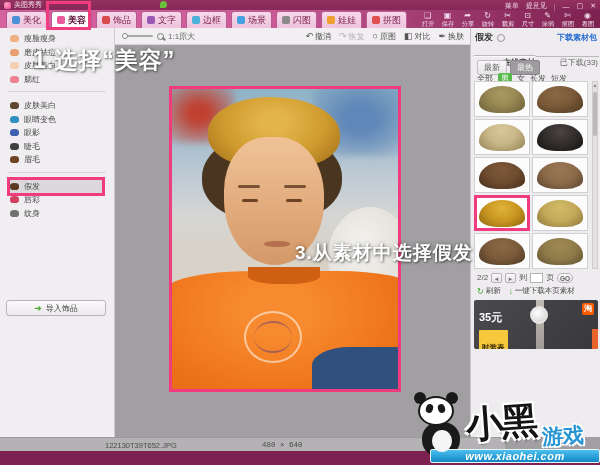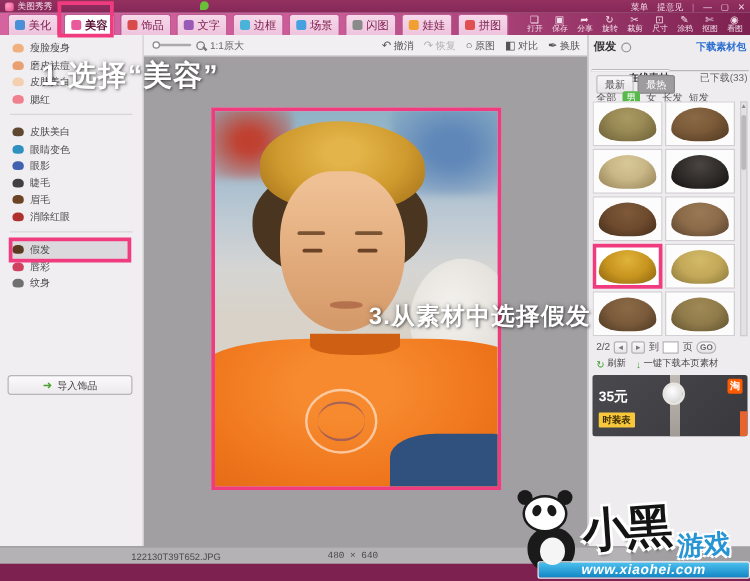--- a/index.html
+++ b/index.html
@@ -125,21 +125,21 @@
   .pgbtn { width:11px; height:10px; border:1px solid #b5b2b5; background:linear-gradient(180deg,#fbf9fb,#e8e5e8); font-size:7px; line-height:9px; text-align:center; border-radius:2px; cursor:pointer; color:#777; }
   .pginput { width:13px; height:10px; border:1px solid #b5b2b5; background:#fff; }
   .gobtn { width:16px; height:10px; border:1px solid #b5b2b5; border-radius:5px; background:linear-gradient(180deg,#fbf9fb,#e6e3e6); font-size:6.5px; line-height:9px; text-align:center; font-weight:bold; color:#666; cursor:pointer; }
   .rp-refresh { position:absolute; left:6px; top:258px; display:flex; align-items:center; gap:4px; font-size:7.5px; color:#4a4a4a; }
   .grn { color:#3fa32f; font-size:8px; }
   .rp-refresh .seg { display:flex; align-items:center; gap:2px; cursor:pointer; }
   .rp-refresh .seg + .seg { margin-left:4px; }
 
   .ad { position:absolute; left:3px; top:272px; width:124px; height:49px; background:linear-gradient(135deg,#4a4a4e,#39393d); border-radius:2px; overflow:hidden; cursor:pointer; }
   .ad-price { position:absolute; left:5px; top:10px; color:#fff; font-weight:bold; font-size:11px; }
-  .ad-prod { position:absolute; left:5px; top:30px; background:#f7c83c; color:#3a2a00; font-size:7.5px; padding:1px 3px; border-radius:1px; font-weight:bold; }
+  .ad-prod { position:absolute; left:5px; top:30px; background:#f7c83c; color:#3a2a00; font-size:7.5px; padding:13px 3px; border-radius:1px; font-weight:bold; }
   .ad-watch { position:absolute; left:56px; top:6px; width:18px; height:18px; background:radial-gradient(circle at 40% 35%,#ffffff,#cfcfcf); border-radius:50%; border:2px solid #e8e5e0; }
   .ad-strap { position:absolute; left:62px; top:0; width:8px; height:49px; background:linear-gradient(180deg,#ded9cf,#b9b4aa); opacity:.8; }
   .ad-tao { position:absolute; right:4px; top:3px; width:12px; height:12px; background:#ff5a00; color:#fff; font-size:8px; font-weight:bold; text-align:center; line-height:12px; border-radius:2px; }
   .ad-strip { position:absolute; right:0; bottom:0; width:6px; height:20px; background:#e8642c; }
 
   
   .statusbar { position:absolute; left:0; top:437px; width:505px; height:14px; background:#b5b2b5; border-top:1px solid #9d9a9d; font-size:7.5px; color:#4a4a4a; z-index:2; }
   .st-file { position:absolute; left:105px; top:3px; }
   .st-dim { position:absolute; left:262px; top:3px;font-family:Liberation Mono, monospace; }
   .bottombar { position:absolute; left:0; top:451px; width:600px; height:14px; background:#7d2150; z-index:2; }
@@ -290,24 +290,20 @@
           <span class="si i7"></span>
           <span>眼影</span>
         </div>
       <div class="srow">
           <span class="si i8"></span>
           <span>睫毛</span>
         </div>
       <div class="srow">
           <span class="si i9"></span>
           <span>眉毛</span>
-        </div>
-      <div class="srow">
-          <span class="si i10"></span>
-          <span>消除红眼</span>
         </div>
     </div>
     <div class="sdiv"></div>
     <div class="sgroup">
       <div class="srow selrow">
           <span class="si i11"></span>
           <span>假发</span>
         </div>
       <div class="srow">
           <span class="si i13"></span>

